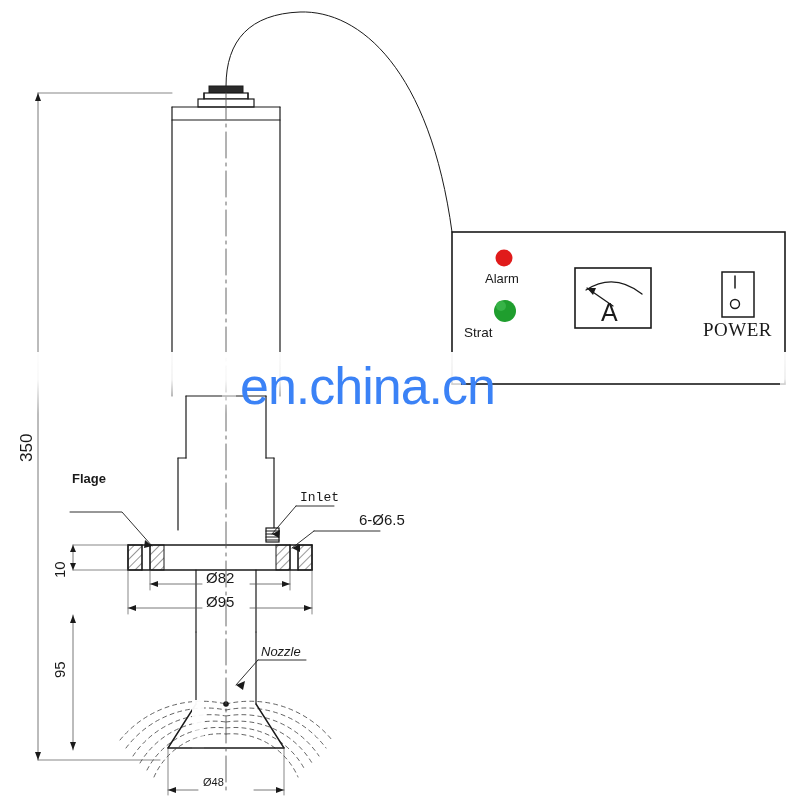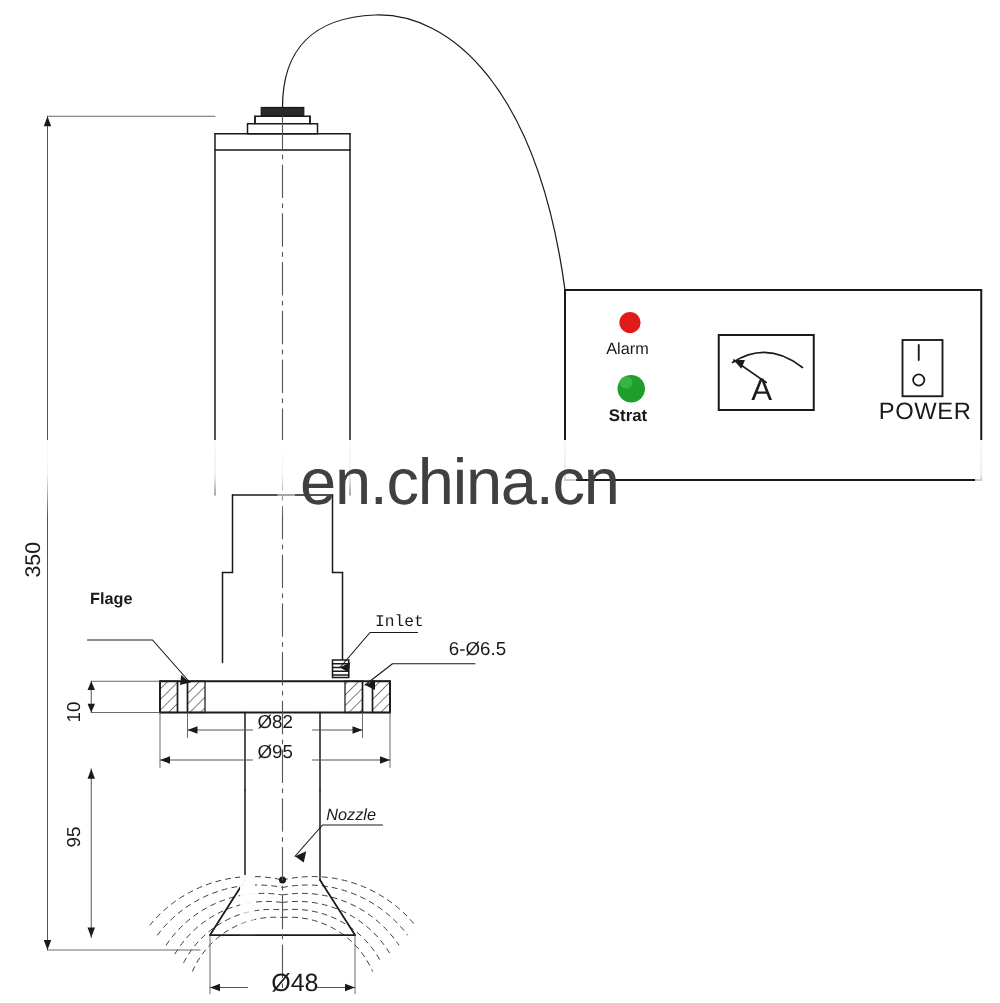--- a/index.html
+++ b/index.html
@@ -30,30 +30,31 @@
     color: #1a1a1a;
     white-space: nowrap;
     line-height: 1;
   }
   .lbl-alarm {
     left: 485px;
     top: 272px;
     font-size: 13px;
   }
   .lbl-strat {
-    left: 487px;
+    left: 464px;
     top: 326px;
     font-size: 13.5px;
-    font-weight: bold;
+    font-weight: normal;
   }
   .lbl-power {
     left: 703px;
     top: 320px;
     font-size: 19px;
     letter-spacing: 0.5px;
+    font-family: Liberation Serif, serif;
   }
   .lbl-ammeter-a {
     left: 601px;
     top: 300px;
     font-size: 25px;
   }
   .lbl-flage {
     left: 72px;
     top: 472px;
     font-size: 13px;
@@ -81,23 +82,23 @@
     left: 206px;
     top: 570px;
     font-size: 15px;
   }
   .lbl-d95 {
     left: 206px;
     top: 594px;
     font-size: 15px;
   }
   .lbl-d48 {
-    left: 217px;
+    left: 203px;
     top: 777px;
-    font-size: 20px;
+    font-size: 11px;
   }
   .lbl-vert {
     transform-origin: left top;
     transform: rotate(-90deg);
   }
   .lbl-350 {
     left: 18px;
     top: 462px;
     font-size: 17px;
   }
@@ -109,21 +110,21 @@
   .lbl-95 {
     left: 52px;
     top: 678px;
     font-size: 15px;
   }
   #watermark-main {
     position: absolute;
     left: 240px;
     top: 356px;
     font-size: 52px;
-    color: #404040;
+    color: #3b82f6;
     font-family: "Liberation Sans", sans-serif;
     letter-spacing: -1px;
     white-space: nowrap;
     pointer-events: none;
   }
   .wm-streak {
     position: absolute;
     pointer-events: none;
     background: linear-gradient(to bottom, rgba(255,255,255,0.97) 0%, rgba(255,255,255,0.92) 45%, rgba(255,255,255,0.0) 100%);
   }

